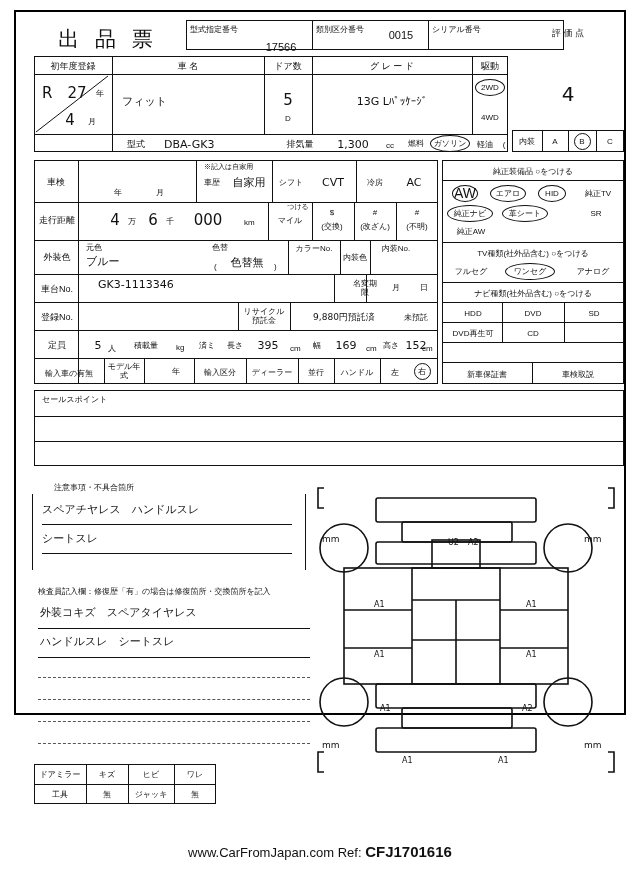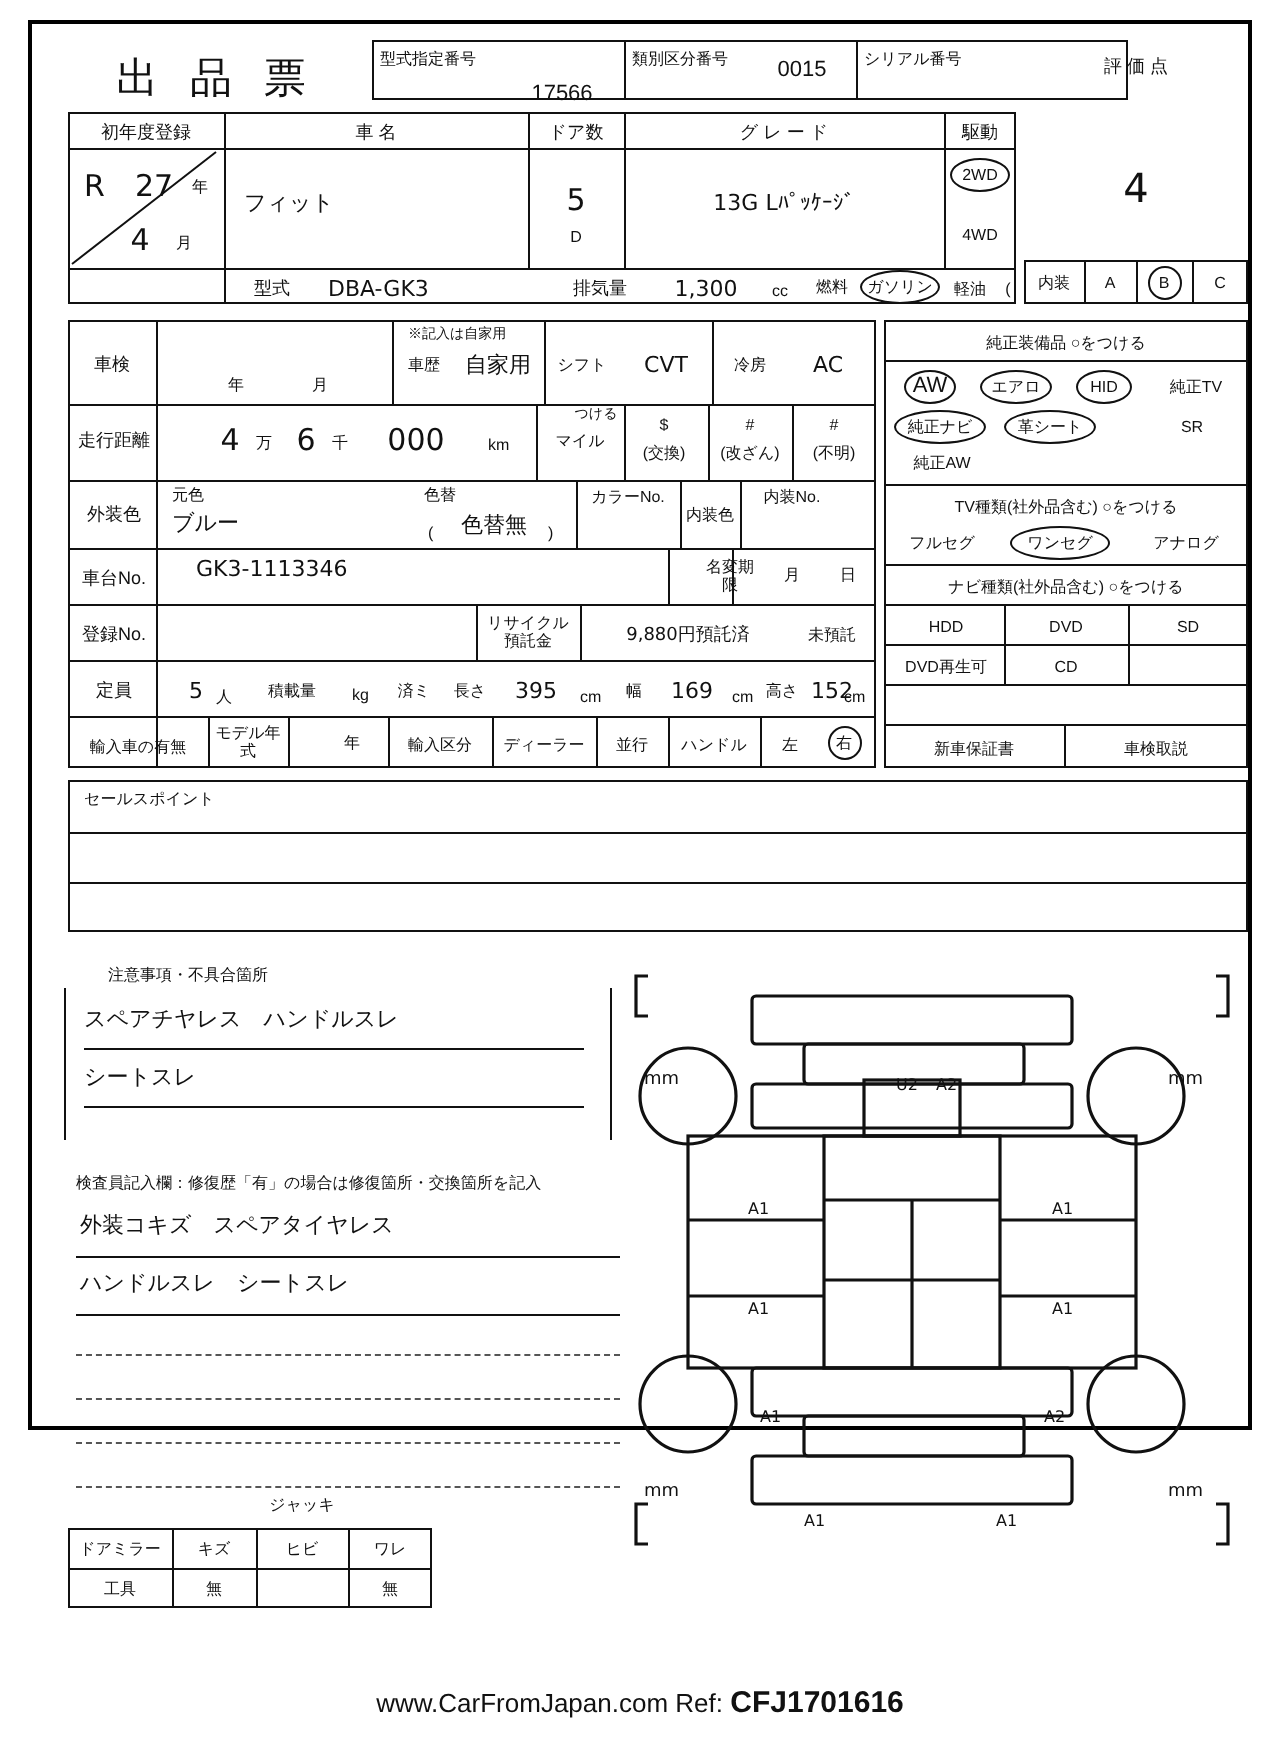--- a/index.html
+++ b/index.html
@@ -217,21 +217,21 @@
     <div class="t vsmall ctr" style="left:366px;top:352px;width:26px;height:16px;">左</div>
     <div class="t ctr" style="left:392px;top:350px;width:28px;height:18px;">
       <span class="circ" style="width:15px;height:15px;font-size:8px;">右</span>
     </div>
 
     <div class="bx" style="left:426px;top:148px;width:182px;height:224px;"></div>
     <div class="t vsmall ctr" style="left:426px;top:152px;width:182px;height:14px;">純正装備品 ○をつける</div>
     <div class="t" style="left:426px;top:168px;width:182px;height:0;border-top:1px solid #111;"></div>
 
     <div class="t ctr" style="left:432px;top:172px;width:34px;height:18px;">
-        <span class="circ" style="width:24px;height:15px;font-size:11px;">AW</span>
+        <span class="circ" style="width:24px;height:15px;font-size:14px;">AW</span>
       </div>
     <div class="t ctr" style="left:472px;top:172px;width:40px;height:18px;">
         <span class="circ" style="width:34px;height:15px;font-size:8px;">エアロ</span>
       </div>
     <div class="t ctr" style="left:518px;top:172px;width:36px;height:18px;">
         <span class="circ" style="width:26px;height:15px;font-size:8px;">HID</span>
       </div>
     <div class="t vsmall ctr" style="left:560px;top:174px;width:44px;height:14px;">純正TV</div>
 
     <div class="t ctr" style="left:430px;top:192px;width:48px;height:18px;">
@@ -300,21 +300,21 @@
     <div class="t" style="left:18px;top:772px;width:182px;height:0;border-top:1px solid #111;"></div>
     <div class="t" style="left:70px;top:752px;width:0;height:40px;border-left:1px solid #111;"></div>
     <div class="t" style="left:112px;top:752px;width:0;height:40px;border-left:1px solid #111;"></div>
     <div class="t" style="left:158px;top:752px;width:0;height:40px;border-left:1px solid #111;"></div>
     <div class="t vsmall ctr" style="left:18px;top:754px;width:52px;height:17px;">ドアミラー</div>
     <div class="t vsmall ctr" style="left:70px;top:754px;width:42px;height:17px;">キズ</div>
     <div class="t vsmall ctr" style="left:112px;top:754px;width:46px;height:17px;">ヒビ</div>
     <div class="t vsmall ctr" style="left:158px;top:754px;width:42px;height:17px;">ワレ</div>
     <div class="t vsmall ctr" style="left:18px;top:774px;width:52px;height:17px;">工具</div>
     <div class="t vsmall ctr" style="left:70px;top:774px;width:42px;height:17px;">無</div>
-    <div class="t vsmall ctr" style="left:112px;top:732px;width:46px;height:17px;">ジャッキ</div>
+    <div class="t vsmall ctr" style="left:112px;top:774px;width:46px;height:17px;">ジャッキ</div>
     <div class="t vsmall ctr" style="left:158px;top:774px;width:42px;height:17px;">無</div>
 
     <div class="t" style="left:300px;top:468px;width:300px;height:320px;">
       <svg width="300" height="320" viewBox="0 0 300 320">
         <g stroke="#111" stroke-width="1.6" fill="none">
 
           <path d="M8 8 L2 8 L2 28 L8 28"></path>
           <path d="M292 8 L298 8 L298 28 L292 28"></path>
           <path d="M8 292 L2 292 L2 272 L8 272"></path>
           <path d="M292 292 L298 292 L298 272 L292 272"></path>

